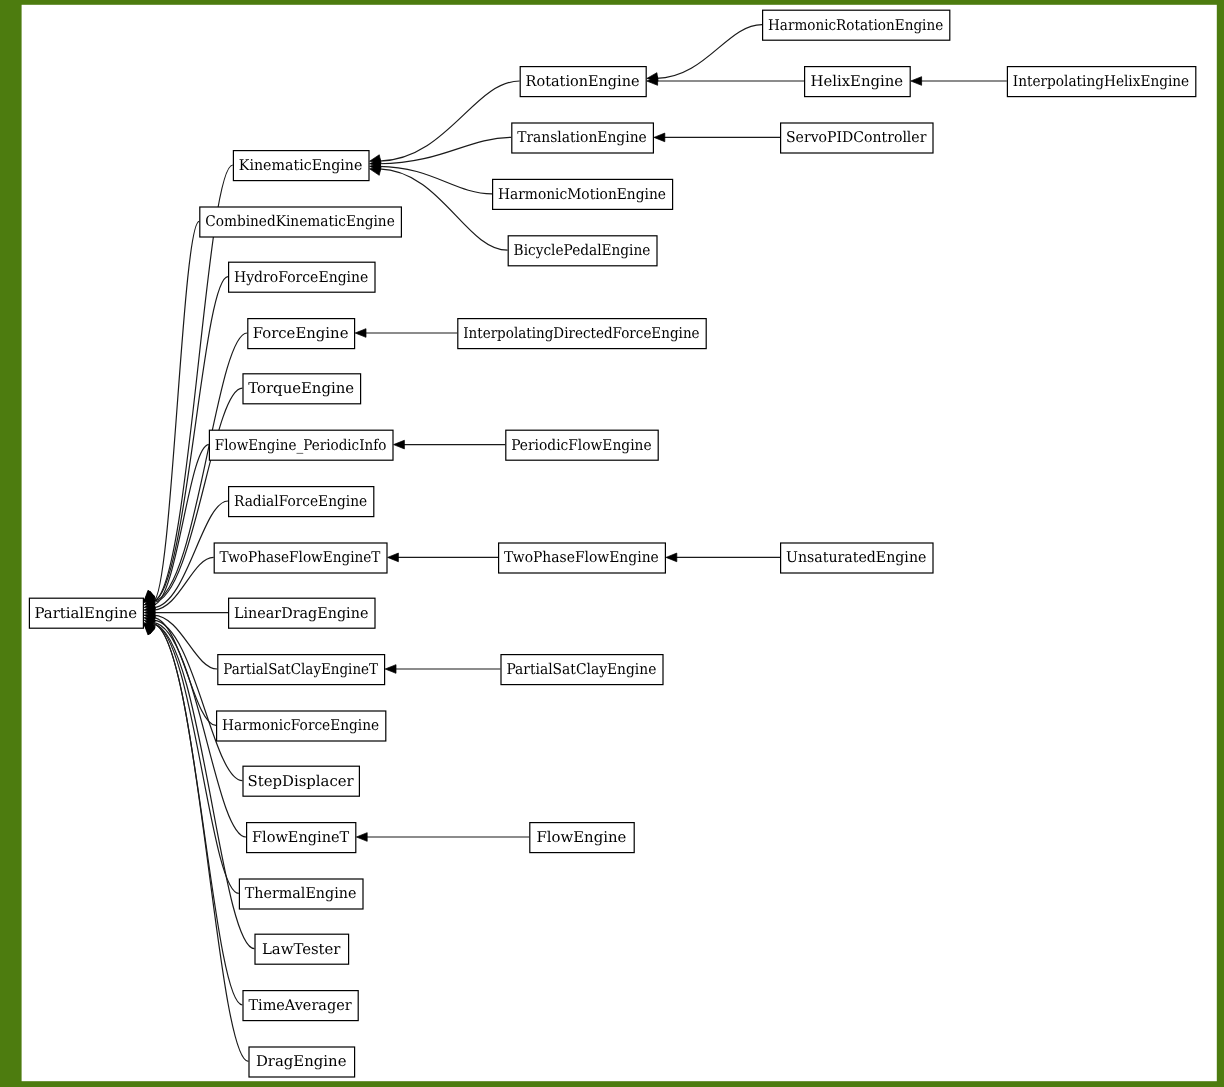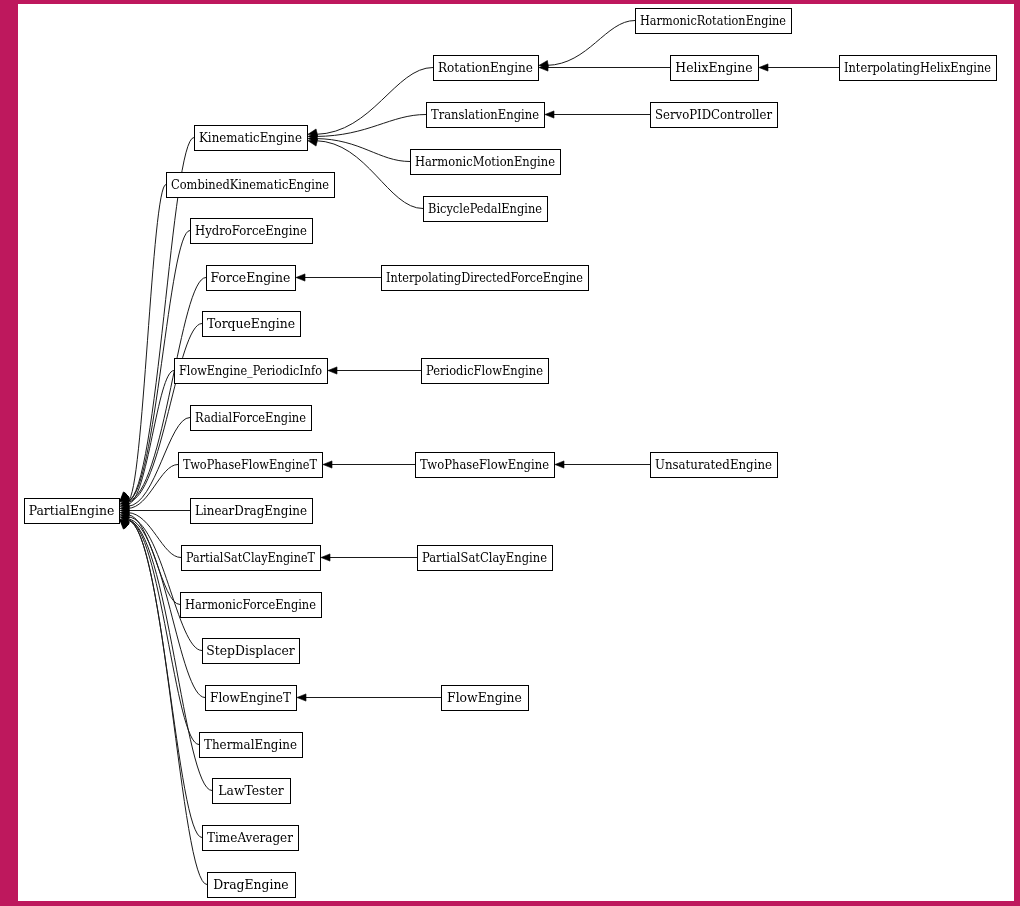--- a/index.html
+++ b/index.html
@@ -12,21 +12,21 @@
     height: 906px;
     overflow: hidden;
     font-family: "DejaVu Serif", "Liberation Serif", serif;
   }
   #diagram-frame {
     position: absolute;
     left: 0;
     top: 0;
     width: 1020px;
     height: 906px;
-    background: #be185d;
+    background: #4d7c0f;
   }
   #diagram-canvas {
     position: absolute;
     left: 18px;
     top: 4px;
     width: 996px;
     height: 897px;
     background: #ffffff;
   }
   svg#graph {

